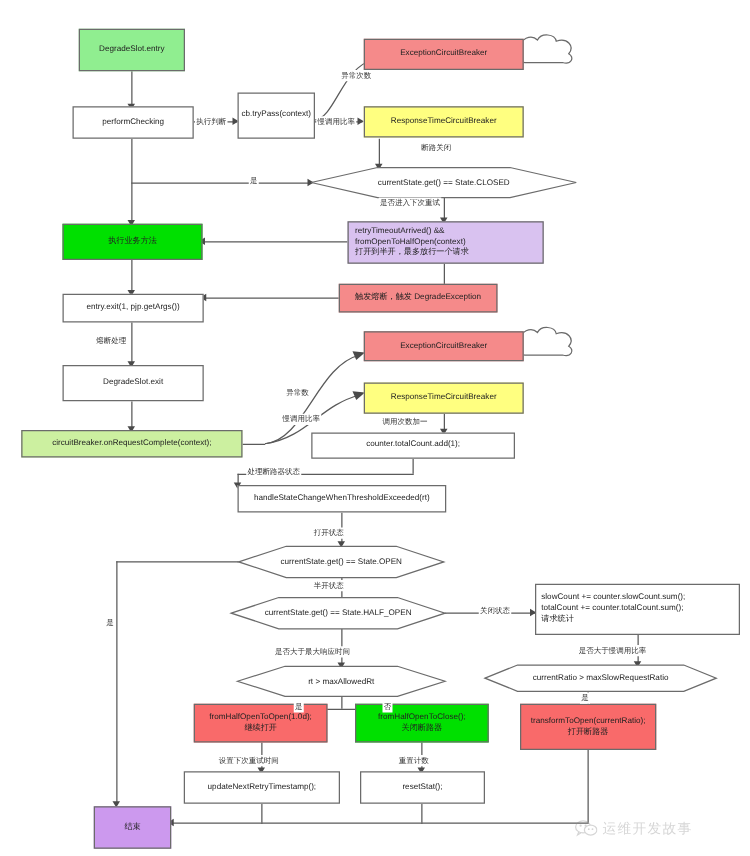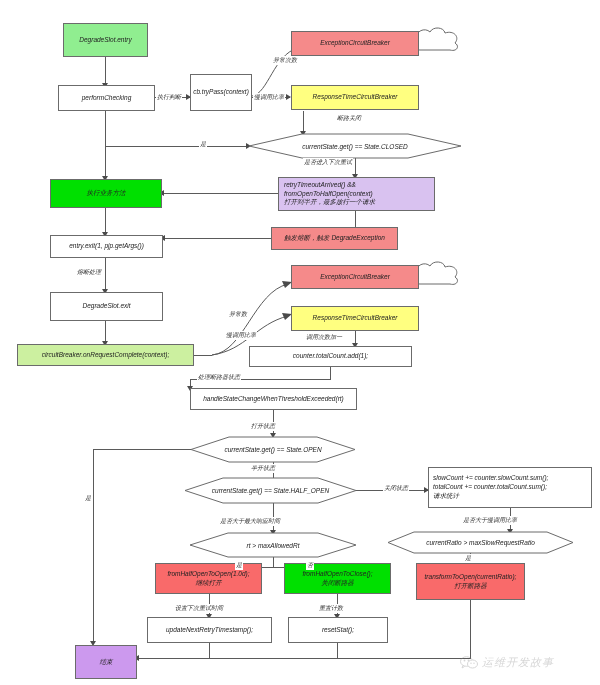--- a/index.html
+++ b/index.html
@@ -1,17 +1,17 @@
 <!DOCTYPE html>
 <html><head>
 <meta charset="utf-8">
 <style>
   html,body{margin:0;padding:0;background:#ffffff;}
   body{font-family:"Liberation Sans","DejaVu Sans",sans-serif;}
-  #canvas{position:relative;width:600px;height:685px;background:#fff;overflow:hidden;font-style:italic;}
+  #canvas{position:relative;width:600px;height:685px;background:#fff;overflow:hidden;}
   .node{position:absolute;box-sizing:border-box;border:1px solid #6b6b6b;
         display:flex;align-items:center;justify-content:center;text-align:center;
         font-size:6.5px;line-height:1.35;color:#222;padding:1px 2px;}
   .node.white{background:#ffffff;}
   .node.greenlight{background:#90ee90;}
   .node.greenbright{background:#00e000;}
   .node.greenpale{background:#ccf0a0;}
   .node.red{background:#f58a8a;}
   .node.redbright{background:#f96a6a;}
   .node.yellow{background:#ffff80;}

